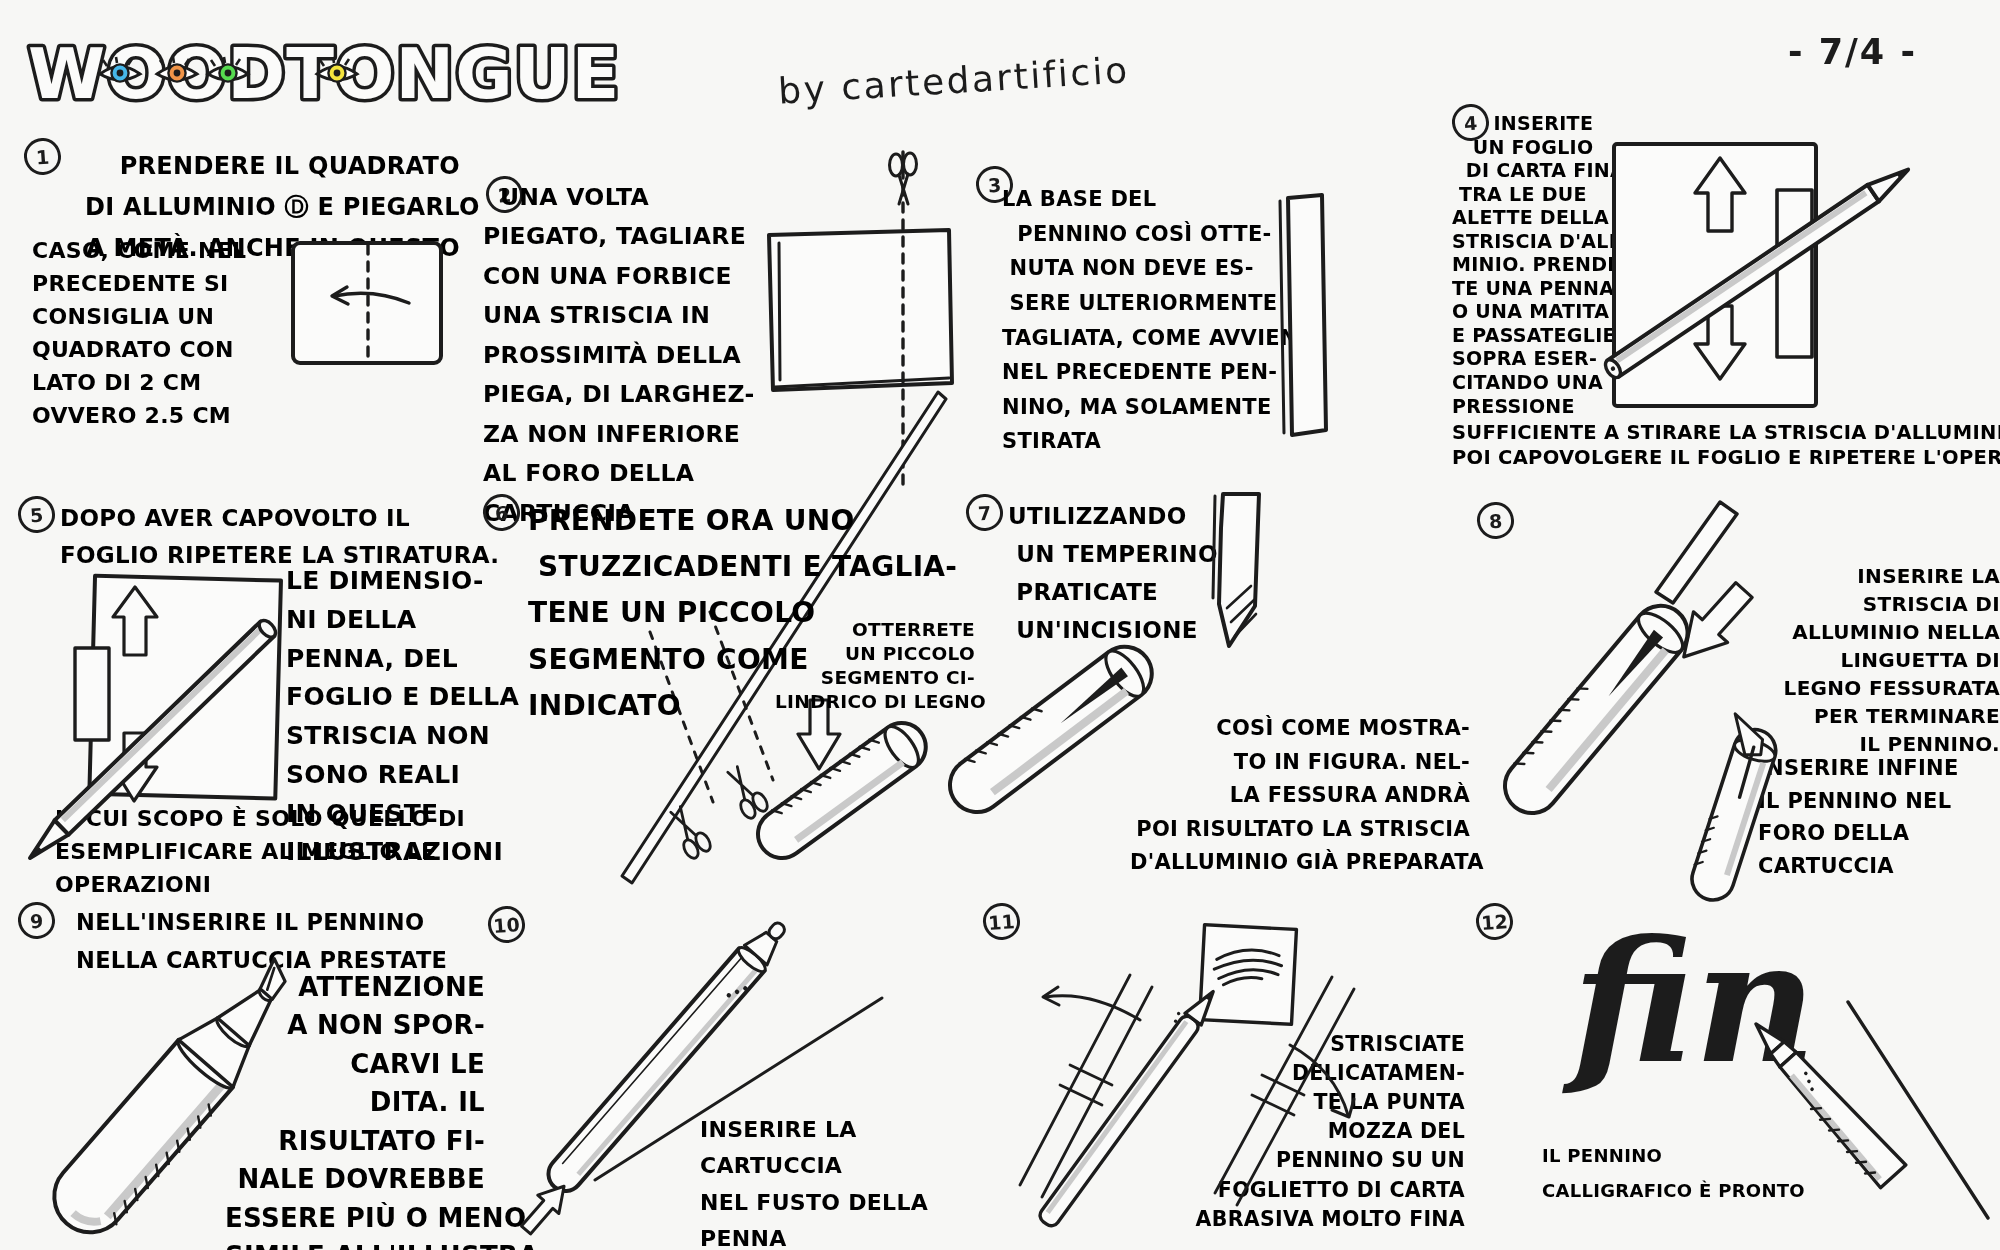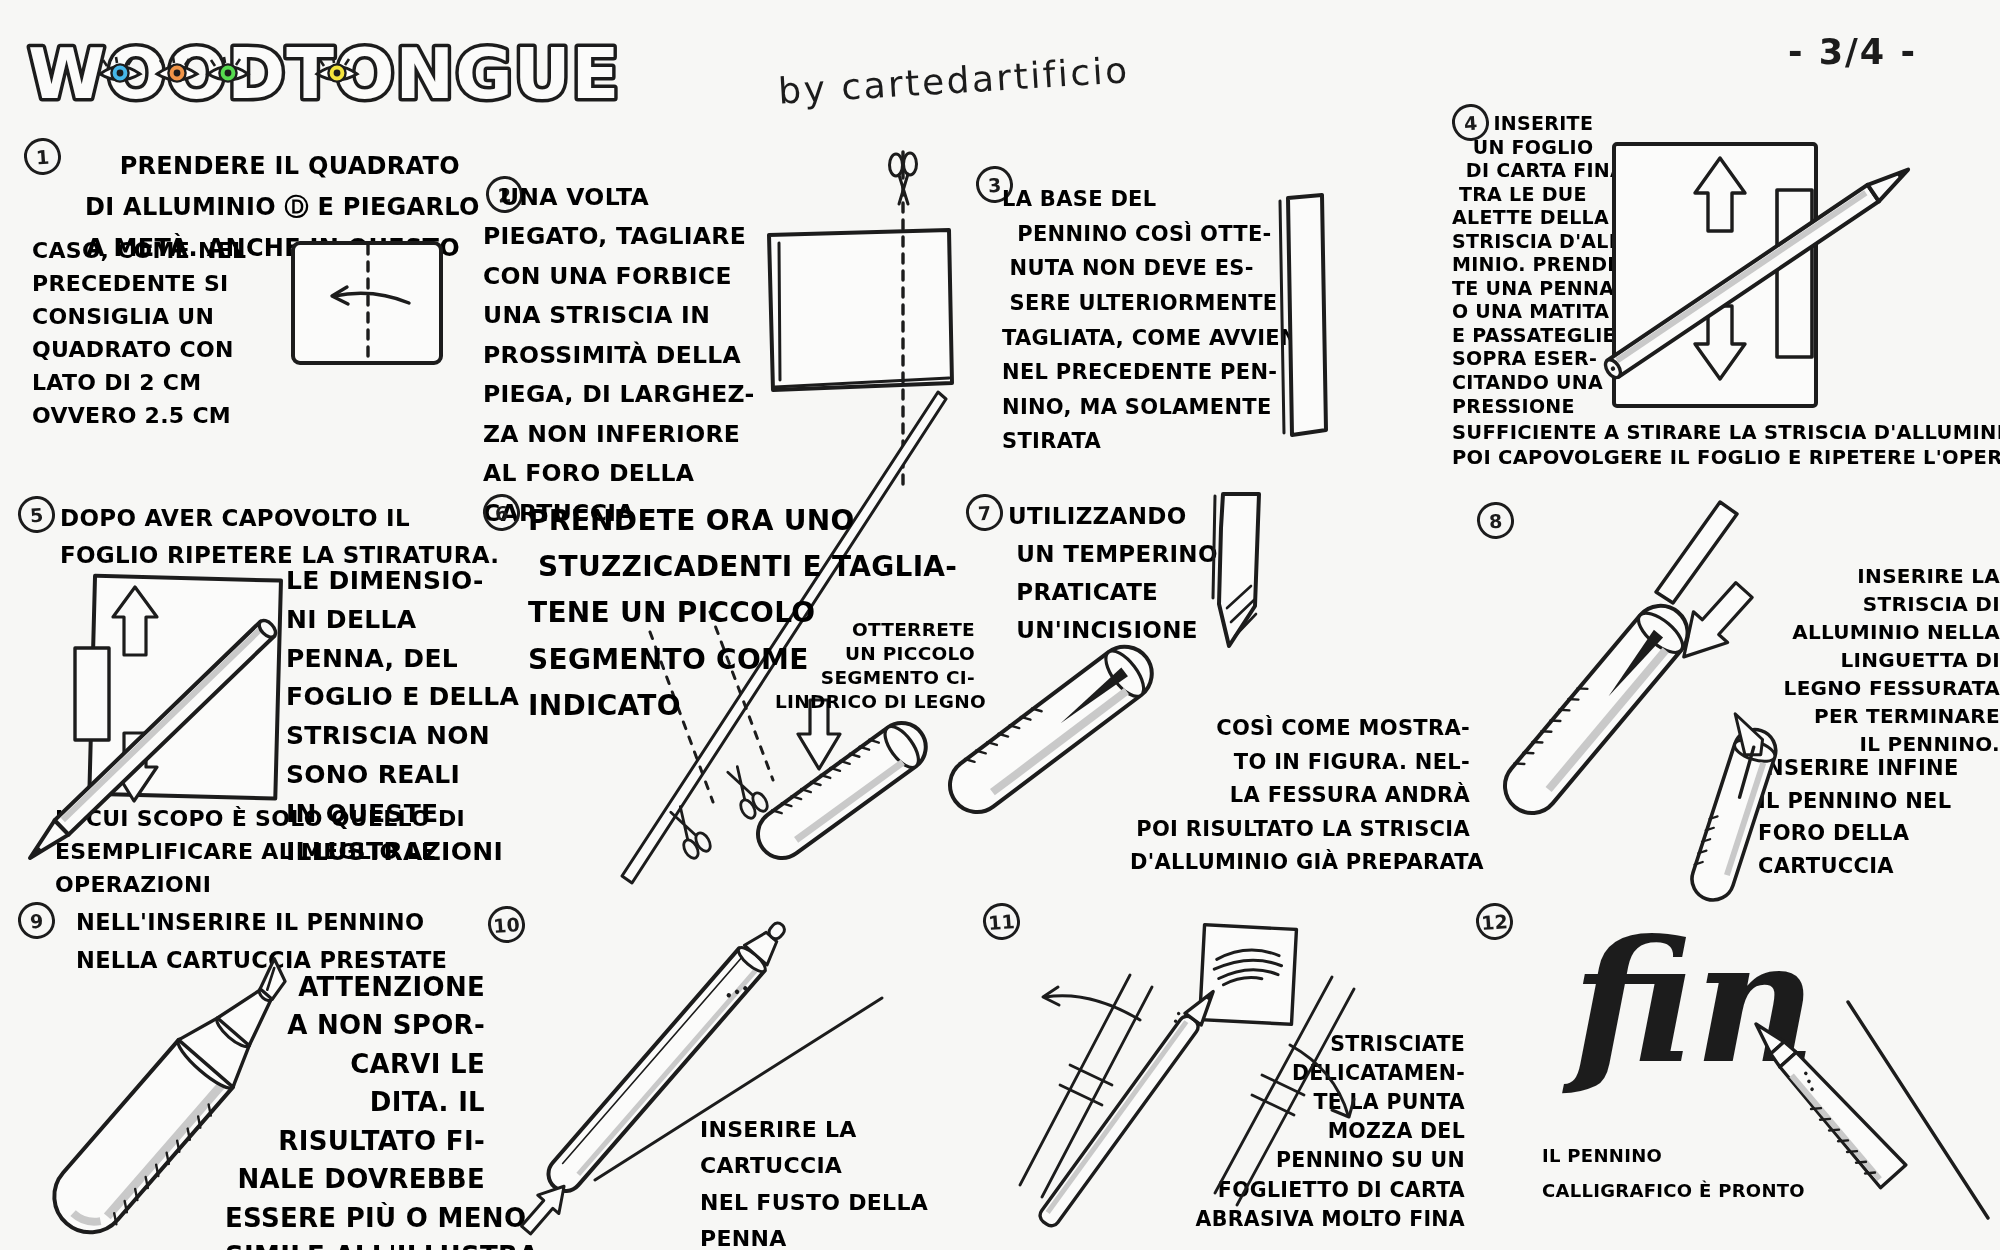--- a/index.html
+++ b/index.html
@@ -39,21 +39,21 @@
     <path d="M-13,-7 L-17,-13 M-3,-10 L-4,-16 M8,-8 L12,-14" stroke="#1c1c1c" stroke-width="2.6" fill="none"></path>
   </g>
   <g transform="translate(319,65)">
     <path d="M-20,1 Q0,-14 20,1 Q0,13 -20,1 Z" fill="#ffffff" stroke="#1c1c1c" stroke-width="3"></path>
     <circle r="8.6" stroke="#1c1c1c" stroke-width="2.4" fill="#f3e33d"></circle>
     <circle r="3.4" fill="#1c1c1c"></circle>
     <path d="M-13,-7 L-17,-13 M-3,-10 L-4,-16 M8,-8 L12,-14" stroke="#1c1c1c" stroke-width="2.6" fill="none"></path>
   </g>
 </svg>
 <div id="byline">by cartedartificio</div>
-<div id="page-num">- 3/4 -</div>
+<div id="page-num">- 7/4 -</div>
 
 <div class="badge" style="left:24px;top:138px">1</div>
 <div class="hand ctr" style="left:85px;top:146px;width:375px;font-size:24px;line-height:1.7">PRENDERE IL QUADRATO
 DI ALLUMINIO Ⓓ E PIEGARLO
 A METÀ. ANCHE IN QUESTO</div>
 <div class="hand" style="left:32px;top:234px;font-size:22px;line-height:1.5">CASO, COME NEL
 PRECEDENTE SI
 CONSIGLIA UN
 QUADRATO CON
 LATO DI 2 CM

